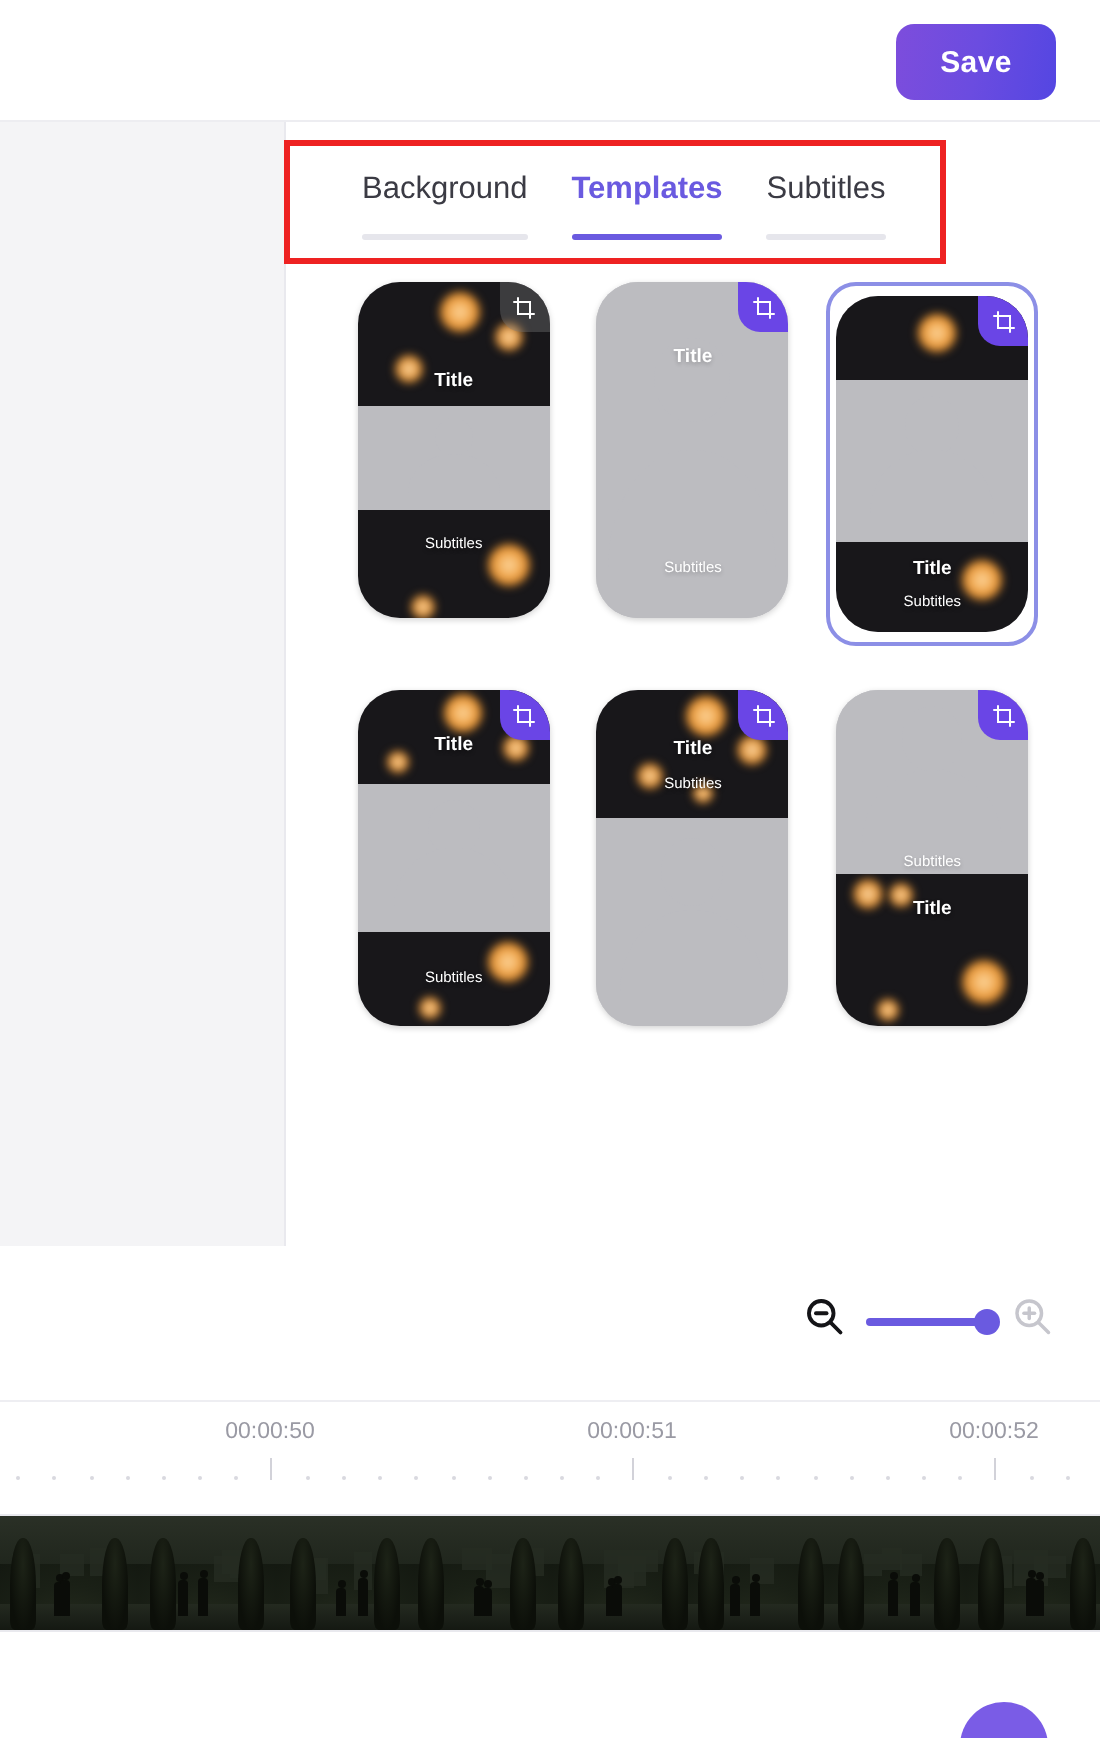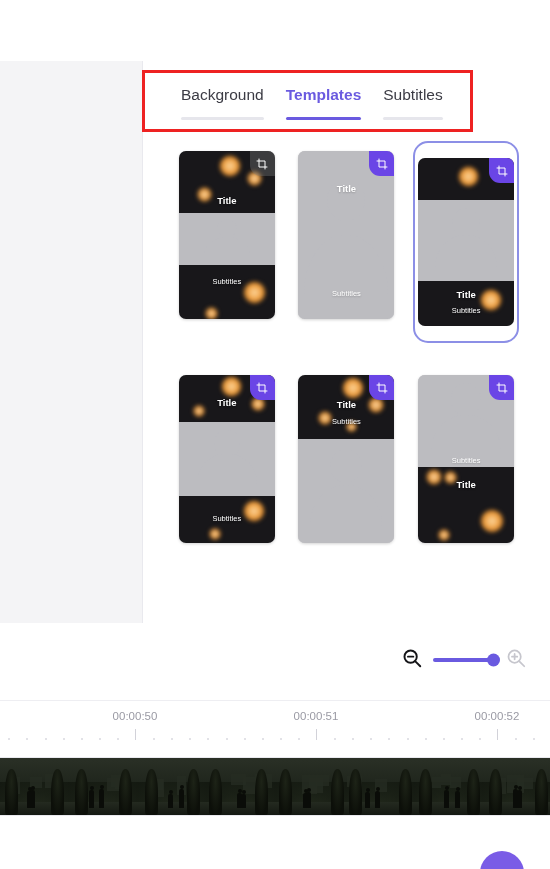--- a/index.html
+++ b/index.html
@@ -63,22 +63,22 @@
   
   .grid {
     position: absolute; left: 0; top: 80px; width: 407px;
     display: grid; grid-template-columns: repeat(3, 1fr);
     row-gap: 22px; padding: 0 24px;
     justify-items: center;
   }
 
   .card-slot { width: 106px; }
   .card {
-    position: relative; width: 96px; height: 168px; margin: 10px auto;
-    border-radius: 7px; overflow: hidden; cursor: pointer;
+    position: relative; width: 96px; height: 168px; margin: 0 auto;
+    border-radius: 21px; overflow: hidden; cursor: pointer;
     background: #c9c9cd;
     box-shadow: 0 1px 3px rgba(0,0,0,.18);
   }
   .card-slot.selected {
     border: 2px solid #8c8fe6; border-radius: 15px;
     padding: 5px 0; background: #ffffff;
     width: 106px;
   }
   .card-slot.selected .card { box-shadow: none; }
 
@@ -203,20 +203,23 @@
     position: absolute; left: 480px; top: 26px;
     width: 44px; height: 44px; border-radius: 50%;
     background: #7a5ce6; cursor: pointer;
   }
 </style>
 </head>
 <body>
 
 <div id="app">
 
+  <div class="topbar">
+    <button class="save-btn">Save</button>
+  </div>
 
   <div class="left-rail"></div>
 
   <div class="panel">
 
     <div class="tabs">
       <div class="tab">
         <span>Background</span>
         <span class="tab-rule"></span>
       </div>

